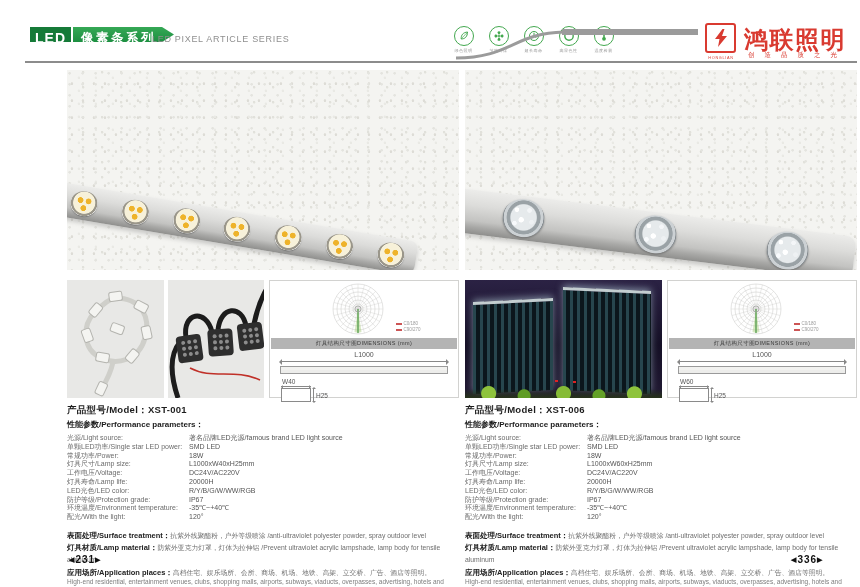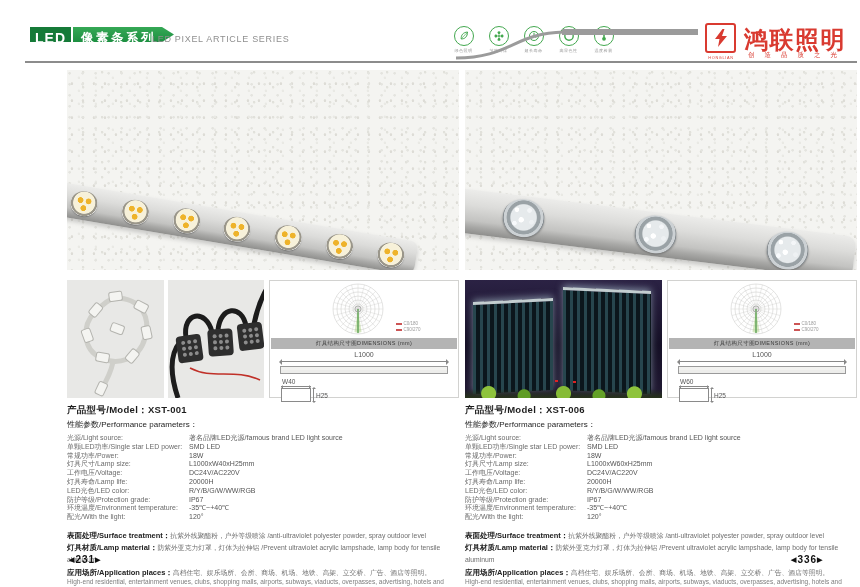--- a/index.html
+++ b/index.html
@@ -100,21 +100,21 @@
   .dim-rect { position:absolute; left:11px; top:107px; width:30px; height:14px; border:1px solid #8a8a8a; background:#fff; }
   .dim-h-label { position:absolute; left:46px; top:111px; font-size:6.5px; color:#555; }
   .dim-h-brace { position:absolute; left:43px; top:107px; height:14px; border-left:1px solid #888; }
   .dim-h-brace::before, .dim-h-brace::after { content:""; position:absolute; left:-2.5px; border:2px solid transparent; }
   .dim-h-brace::before { top:-1px; border-bottom-color:#888; border-top-width:0; }
   .dim-h-brace::after { bottom:-1px; border-top-color:#888; border-bottom-width:0; }
 
   
   .textblock { position:absolute; left:0; top:334px; width:392px; color:#555; }
   .model-line { font-size:9.5px; font-weight:700; color:#1d1d1d; letter-spacing:.3px; }
-  .perf-line { font-size:8px; font-weight:400; color:#1d1d1d; margin-top:2px; }
+  .perf-line { font-size:8px; font-weight:700; color:#1d1d1d; margin-top:2px; }
   .params { margin-top:4px; }
   .param-row { display:flex; line-height:8.8px; }
   .param-label { width:122px; flex:none; font-size:7px; color:#6b6b6b; }
   .param-value { flex:1; font-size:7px; color:#555; }
   .notes { margin-top:6px; }
   .note-line { line-height:9.2px; }
   .note-bold { font-size:7.5px; font-weight:700; color:#222;text-align:right; }
   .note-rest { font-size:6.8px; color:#6e6e6e; }
   .note-en { font-size:6.5px; color:#7d7d7d; line-height:9px; }
 

